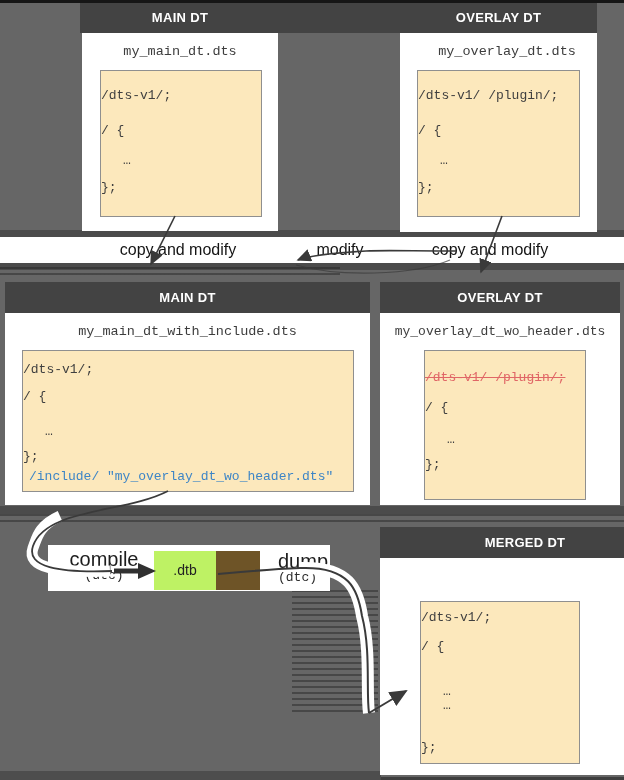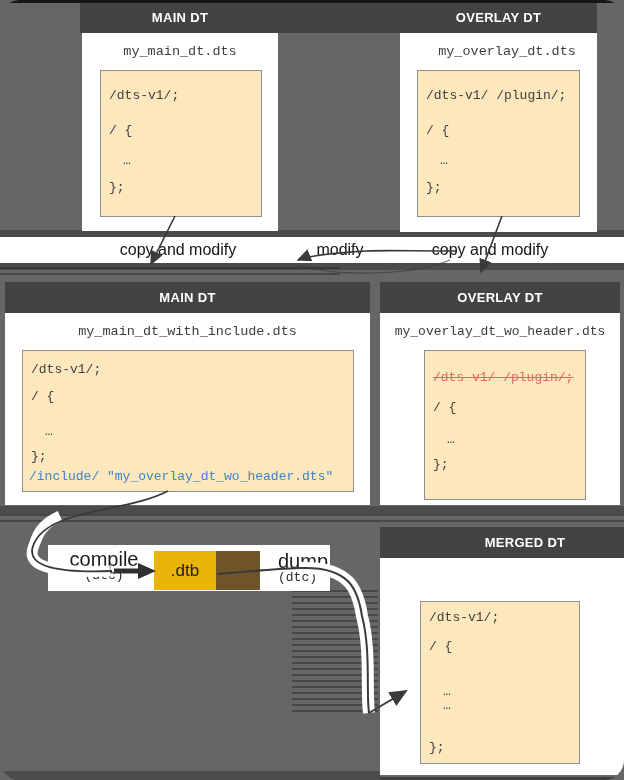--- a/index.html
+++ b/index.html
@@ -1,29 +1,29 @@
 <!DOCTYPE html>
 <html><head>
 <meta charset="utf-8">
 <style>
   html,body{margin:0;padding:0;background:#666;}
   .canvas{position:relative;width:624px;height:780px;background:#666666;overflow:hidden;
-          font-family:"Liberation Sans",sans-serif;border-radius:20px;}
+          font-family:"Liberation Sans",sans-serif;}
   .abs{position:absolute;}
   .topline{left:0;top:0;width:624px;height:3px;background:#161616;}
   .topband{left:80px;top:3px;width:517px;height:30px;background:#434343;}
   .hdrtext{position:absolute;top:0;height:30px;line-height:30px;text-align:center;
            color:#fff;font-weight:bold;font-size:13px;letter-spacing:.3px;}
   .card{background:#fff;}
   .cardhdr{position:absolute;left:0;top:0;right:0;height:31px;background:#434343;color:#fff;
            font-weight:bold;font-size:13px;letter-spacing:.3px;text-align:center;line-height:31px;}
   .filetitle{position:absolute;left:0;right:0;text-align:center;
              font-family:"Liberation Mono",monospace;font-size:13.5px;color:#3d3d3d;}
   .codebox{position:absolute;background:#fce8bc;border:1px solid #8f8f8f;}
-  .cl{position:absolute;left:0;right:0;padding-left:8px;font-family:"Liberation Mono",monospace;
+  .cl{position:absolute;left:0;right:0;font-family:"Liberation Mono",monospace;
       font-size:13px;color:#3f3f3f;white-space:pre;}
   .cl.ind{padding-left:22px;}
   .cl.blue{color:#3d85c6;}
   .cl.strike{color:#e06666;text-decoration:line-through;}
   
   .cb-tm .cl:nth-child(1),.cb-to .cl:nth-child(1){top:17px}
   .cb-tm .cl:nth-child(2),.cb-to .cl:nth-child(2){top:52px}
   .cb-tm .cl:nth-child(3),.cb-to .cl:nth-child(3){top:82px}
   .cb-tm .cl:nth-child(4),.cb-to .cl:nth-child(4){top:109px}
   .cb-mm .cl:nth-child(1){top:11px}.cb-mm .cl:nth-child(2){top:38px}
@@ -34,21 +34,21 @@
   .cb-mg .cl:nth-child(1){top:8px}.cb-mg .cl:nth-child(2){top:37px}
   .cb-mg .cl:nth-child(3){top:82px}.cb-mg .cl:nth-child(4){top:96px}
   .cb-mg .cl:nth-child(5){top:138px}
   .band{background:#4b4b4b;}
   .strip{background:#fff;}
   .fl{position:absolute;top:0;height:26px;line-height:26px;text-align:center;
       font-size:16px;color:#141414;}
   .streaks{background:repeating-linear-gradient(180deg,rgba(28,28,28,.42) 0 2px,rgba(255,255,255,0) 2px 6px);}
   .toolword{font-size:20px;color:#1d1d1d;line-height:17px;}
   .tooldtc{font-family:"Liberation Mono",monospace;font-size:13px;color:#2c2c2c;line-height:15px;}
-  .dtbbox{background:#eab308;color:#222;font-size:17px;text-align:center;}
+  .dtbbox{background:#bef264;color:#222;font-size:14px;text-align:center;}
   .brownbox{background:#6e5427;}
   svg.flow{position:absolute;left:0;top:0;pointer-events:none;}
   .z1{z-index:1}.z2{z-index:2}.z5{z-index:5}
 </style>
 </head>
 <body>
 
 <div class="canvas">
 
   <div class="abs topline z1"></div>

